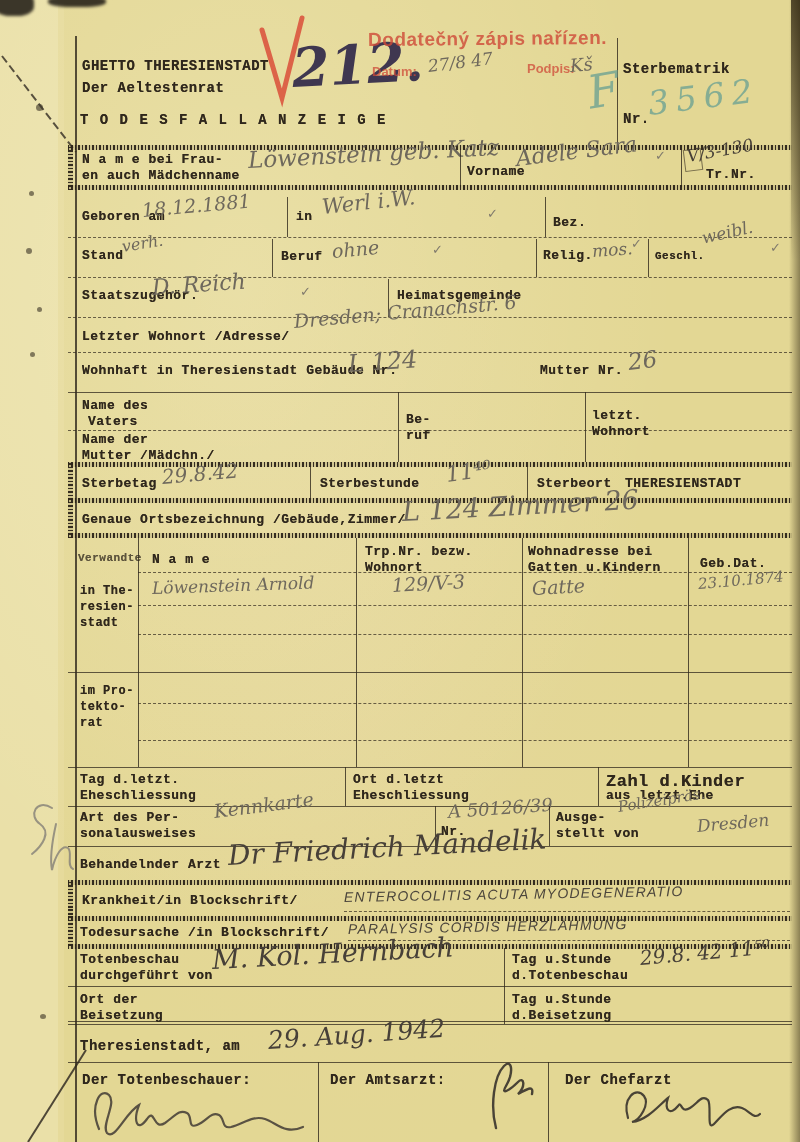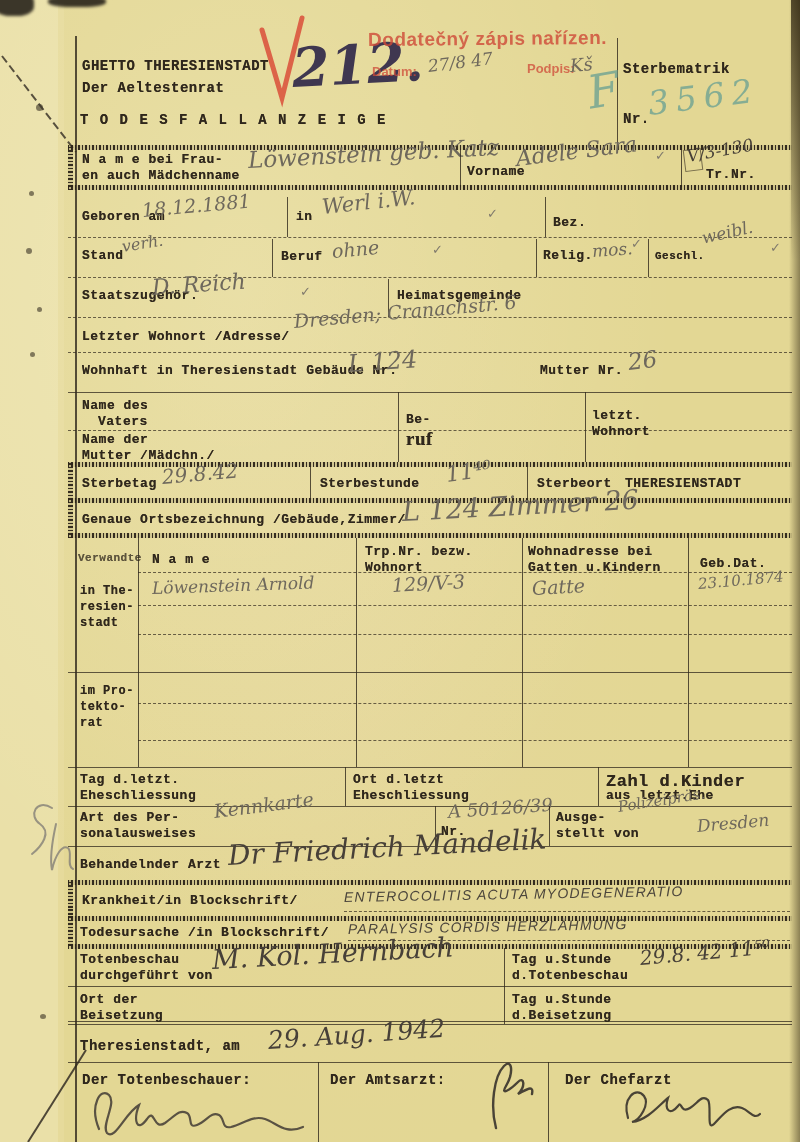--- a/index.html
+++ b/index.html
@@ -135,27 +135,27 @@
   <div class="hw" style="left:294px;top:310px;font-size:19px;transform:rotate(-5deg);">Dresden; Cranachstr. 6</div>
   <div class="hd" style="left:68px;top:352px;width:724px;"></div>
 
   <div class="tw" style="left:82px;top:363px;font-size:13px;">Wohnhaft in Theresienstadt Gebäude Nr.</div>
   <div class="hw" style="left:348px;top:350px;font-size:24px;transform:rotate(-4deg);">L 124</div>
   <div class="tw" style="left:540px;top:363px;font-size:13px;">Mutter Nr.</div>
   <div class="hw" style="left:628px;top:349px;font-size:23px;transform:rotate(-7deg);">26</div>
   <div class="hl" style="left:68px;top:392px;width:724px;"></div>
 
   <div class="tw" style="left:82px;top:398px;font-size:13px;">Name des</div>
-  <div class="tw" style="left:98px;top:414px;font-size:13px;">Vaters</div>
+  <div class="tw" style="left:88px;top:414px;font-size:13px;">Vaters</div>
   <div class="tw" style="left:82px;top:432px;font-size:13px;">Name der</div>
   <div class="tw" style="left:82px;top:448px;font-size:13px;">Mutter /Mädchn./</div>
   <div class="hd" style="left:68px;top:430px;width:724px;"></div>
   <div class="vl" style="left:398px;top:392px;height:70px;"></div>
   <div class="tw" style="left:406px;top:412px;font-size:13px;">Be-</div>
-  <div class="tw" style="left:406px;top:428px;font-size:19px;font-family:Liberation Serif, serif;">ruf</div>
+  <div class="tw" style="left:406px;top:428px;font-size:13px;">ruf</div>
   <div class="vl" style="left:585px;top:392px;height:70px;"></div>
   <div class="tw" style="left:592px;top:408px;font-size:13px;">letzt.</div>
   <div class="tw" style="left:592px;top:424px;font-size:13px;">Wohnort</div>
   <div class="band" style="left:68px;top:462px;width:724px;"></div>
   <div class="vband" style="left:68px;top:462px;height:76px;"></div>
 
   <div class="tw" style="left:82px;top:476px;font-size:13px;">Sterbetag</div>
   <div class="hw" style="left:162px;top:465px;font-size:20px;transform:rotate(-5deg);">29.8.42</div>
   <div class="vl" style="left:310px;top:466px;height:32px;"></div>
   <div class="tw" style="left:320px;top:476px;font-size:13px;">Sterbestunde</div>

